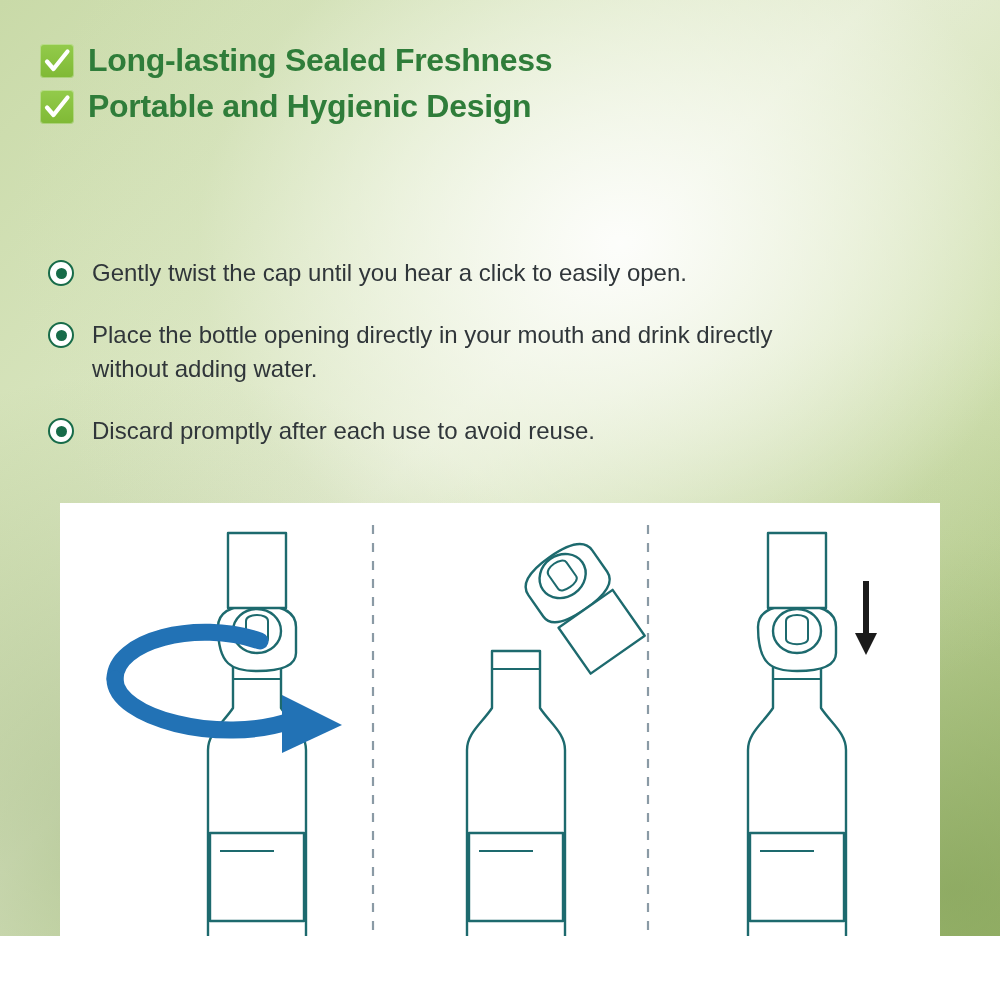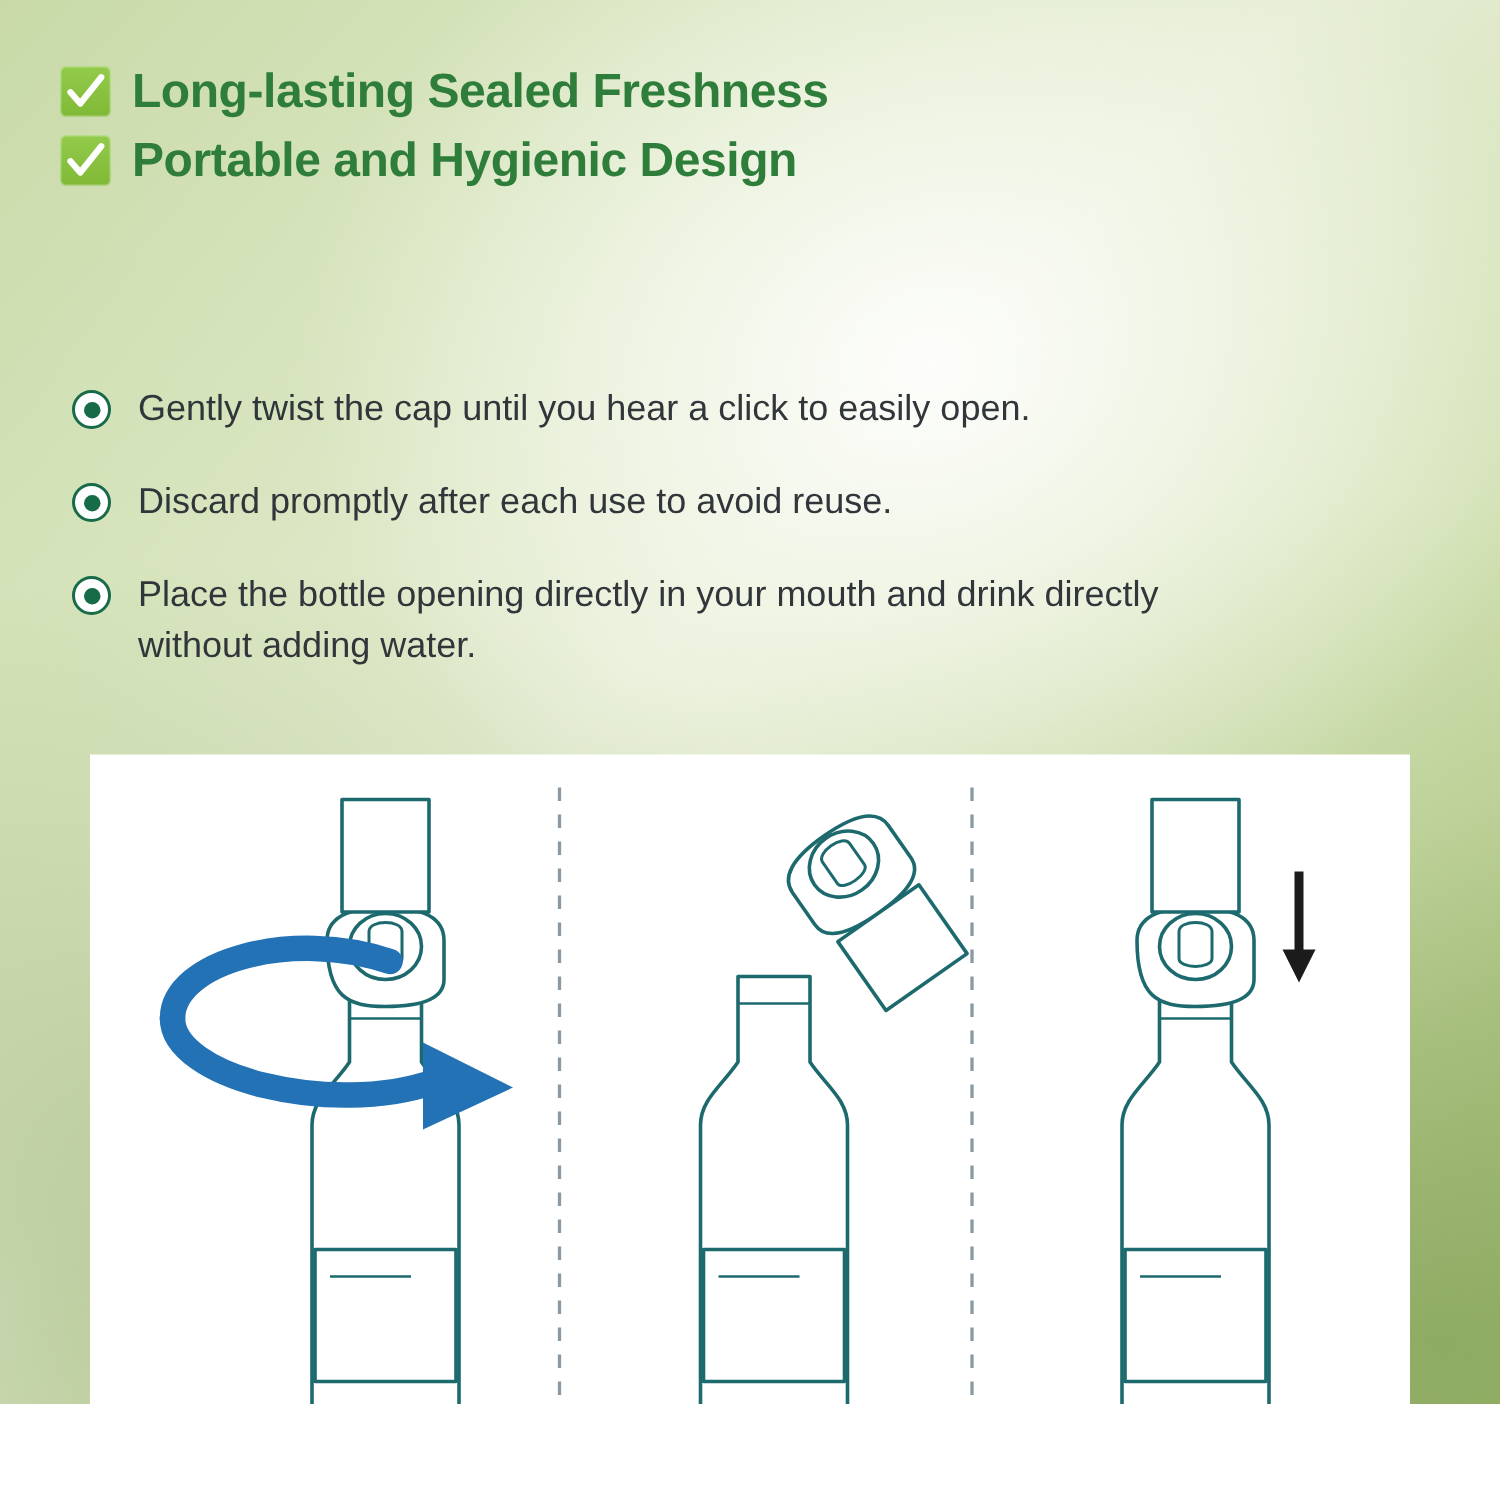--- a/index.html
+++ b/index.html
@@ -148,26 +148,26 @@
 
   <div class="instructions">
 
     <div class="instr-row">
       <span class="bullet"></span>
       <span class="instr-text">Gently twist the cap until you hear a click to easily open.</span>
     </div>
 
     <div class="instr-row">
       <span class="bullet"></span>
-      <span class="instr-text">Discard promptly after each use to avoid reuse.</span>
+      <span class="instr-text">Place the bottle opening directly in your mouth and drink directly without adding water.</span>
     </div>
 
     <div class="instr-row">
       <span class="bullet"></span>
-      <span class="instr-text">Place the bottle opening directly in your mouth and drink directly without adding water.</span>
+      <span class="instr-text">Discard promptly after each use to avoid reuse.</span>
     </div>
 
   </div>
 
   <div class="diagram">
 
     <svg class="panel-svg" width="880" height="470" viewBox="0 0 880 470">
 
       <g stroke="#1d6a6e" fill="#ffffff" stroke-width="2.4" stroke-linejoin="round">
 

